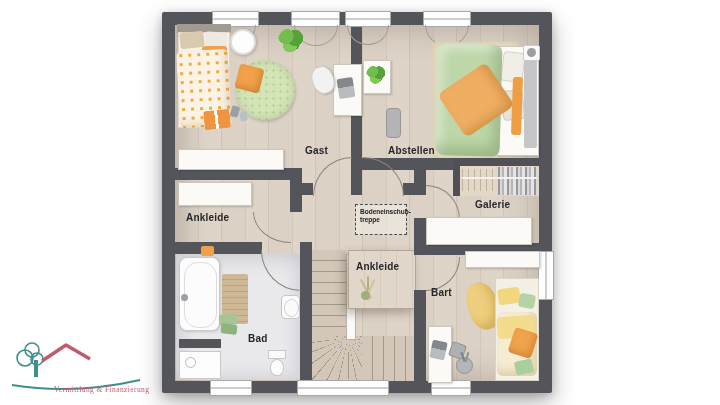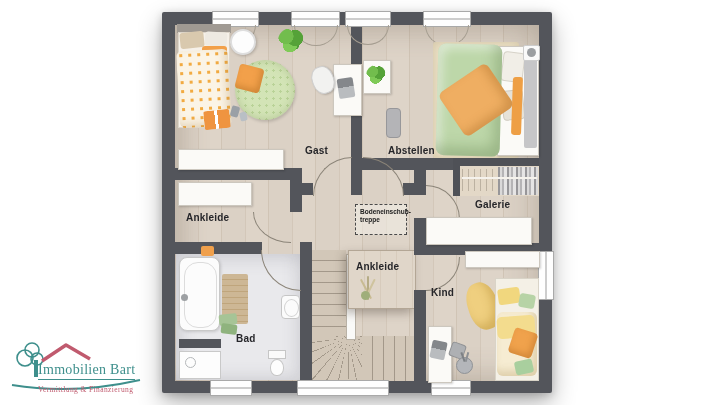--- a/index.html
+++ b/index.html
@@ -200,31 +200,30 @@
   <div class="abs attic-box">
     <div>Bodeneinschub-</div>
     <div>treppe</div>
   </div>
 
   <span class="abs label" style="left:305px;top:145px">Gast</span>
   <span class="abs label" style="left:388px;top:145px">Abstellen</span>
   <span class="abs label" style="left:186px;top:212px">Ankleide</span>
   <span class="abs label" style="left:475px;top:199px">Galerie</span>
   <span class="abs label" style="left:356px;top:261px">Ankleide</span>
-  <span class="abs label" style="left:431px;top:287px">Kind</span>
-  <span class="abs label" style="left:236px;top:333px">Bad</span>
+  <span class="abs label" style="left:431px;top:287px">Bart</span>
+  <span class="abs label" style="left:248px;top:333px">Bad</span>
 
   <div class="abs" style="left:8px;top:338px;width:140px;height:62px">
     <svg class="abs" style="left:0;top:0" width="140" height="40" viewBox="0 0 140 40">
       <circle cx="17" cy="20" r="8" fill="none" stroke="#3e8f8c" stroke-width="1.6"></circle>
       <circle cx="24" cy="12" r="7" fill="none" stroke="#3e8f8c" stroke-width="1.6"></circle>
       <circle cx="29" cy="21" r="6" fill="none" stroke="#3e8f8c" stroke-width="1.6"></circle>
       <rect x="26" y="22" width="4" height="17" fill="#3e8f8c"></rect>
       <polyline points="34,23 58,7 82,21" fill="none" stroke="#c05a6e" stroke-width="3.4" stroke-linejoin="round"></polyline>
     </svg>
-    <span class="abs logo-title" style="left:30px;top:24px">Immobilien Bart</span>
     <svg class="abs" style="left:0;top:39px" width="140" height="16" viewBox="0 0 140 16">
       <path d="M4,8 Q66,18 132,3" fill="none" stroke="#3e8f8c" stroke-width="2"></path>
     </svg>
-    <span class="abs logo-sub" style="left:30px;top:47px">Vermittlung &amp; Finanzierung</span>
+    <span class="abs logo-sub" style="left:46px;top:47px">Vermittlung &amp; Finanzierung</span>
   </div>
 
 </div>
 
 </body></html>

